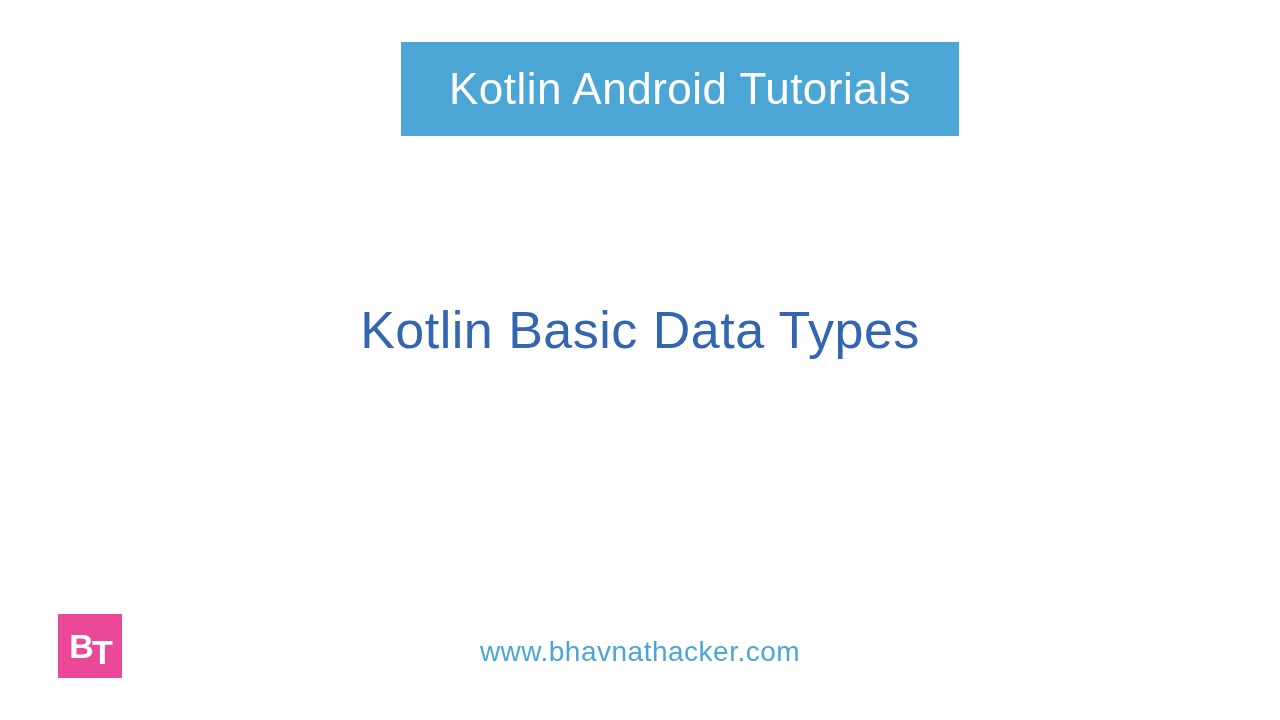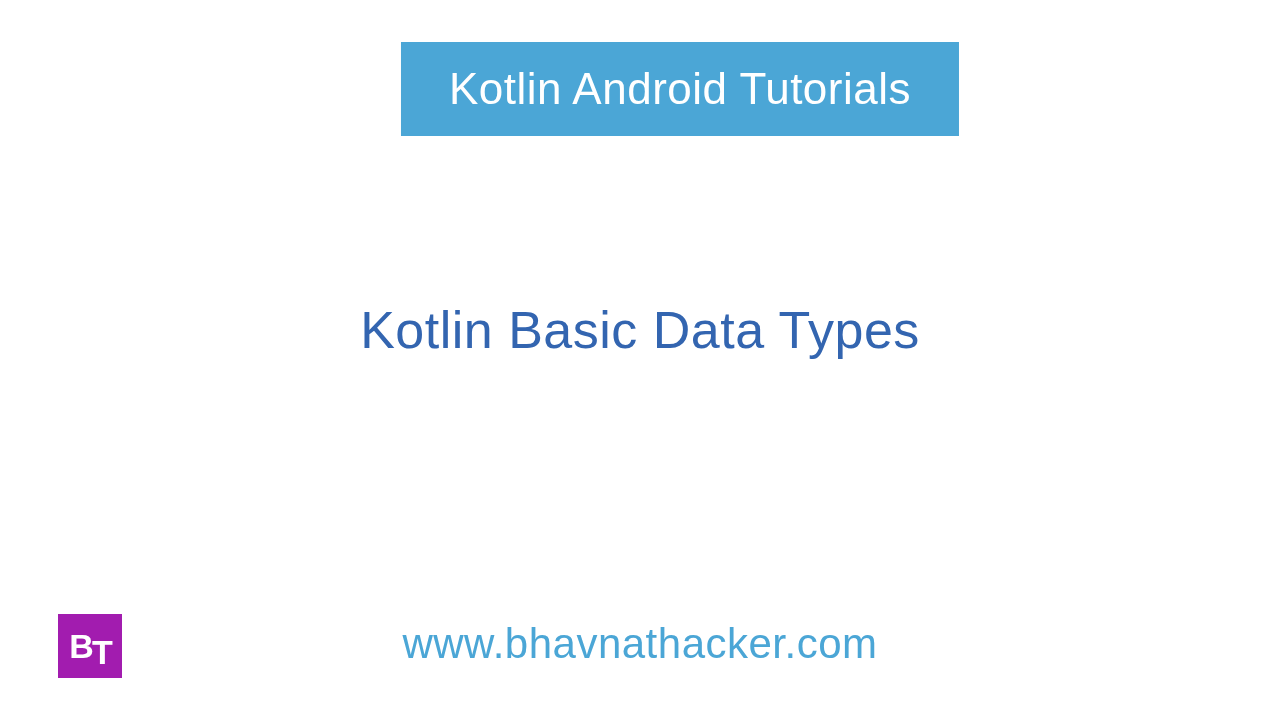--- a/index.html
+++ b/index.html
@@ -29,32 +29,32 @@
     font-weight: 400;
     white-space: nowrap;
     letter-spacing: 0.5px;
   }
   .url {
     position: absolute;
     bottom: 52px;
     left: 50%;
     transform: translateX(-50%);
     color: #4ba6d6;
-    font-size: 42px;
+    font-size: 28px;
     font-weight: 300;
     letter-spacing: 0.5px;
     white-space: nowrap;
   }
   .logo {
     position: absolute;
     left: 58px;
     bottom: 42px;
     width: 64px;
     height: 64px;
-    background: #a21caf;
+    background: #ec4899;
     display: flex;
     align-items: center;
     justify-content: center;
   }
   .logo-text {
     font-family: Arial, sans-serif;
     font-weight: 900;
     font-size: 34px;
     color: #ffffff;
     letter-spacing: -2px;

